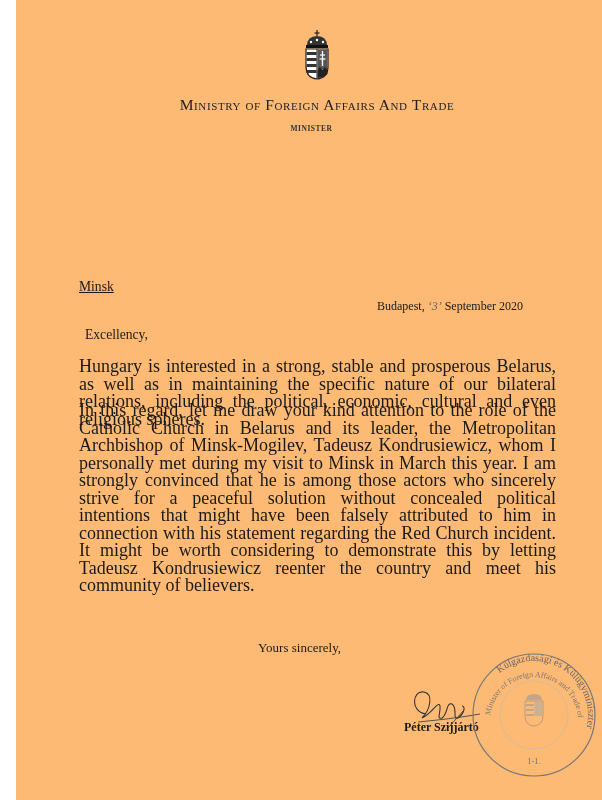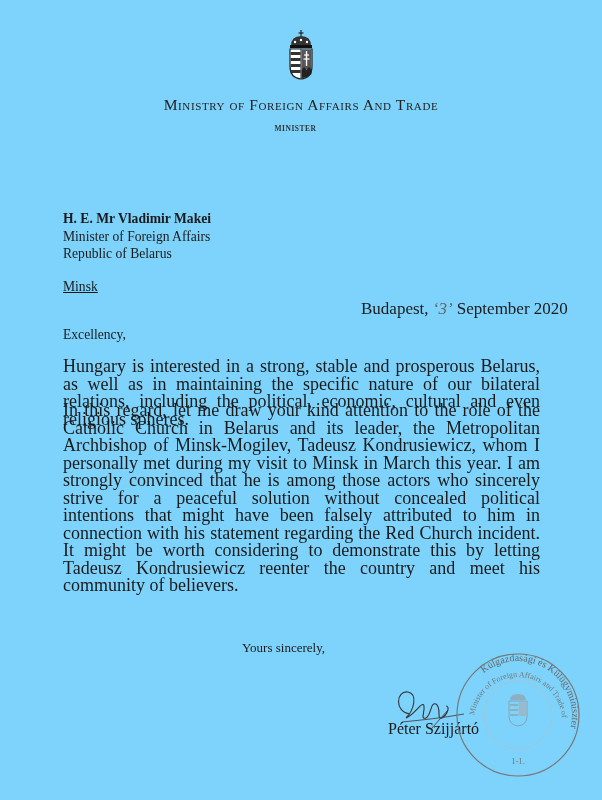--- a/index.html
+++ b/index.html
@@ -1,55 +1,55 @@
 <!DOCTYPE html>
 <html><head>
 <meta charset="utf-8">
 <style>
   html, body { margin: 0; padding: 0; background: #ffffff; }
   body {
     width: 602px; height: 800px; position: relative; overflow: hidden;
     font-family: "Liberation Serif", "DejaVu Serif", serif;
     color: #1a1a1a;
   }
-  .page { position: absolute; inset: 0; background: #7dd3fc; }
+  .page { position: absolute; inset: 0; background: #fdba74; margin-left: 16px; }
 
   .crest { position: absolute; left: 287px; top: 30px; width: 28px; height: 50px; }
 
   .ministry {
     position: absolute; top: 96px; left: 0; width: 602px; text-align: center;
     font-size: 15.5px; letter-spacing: 0.6px; font-variant: small-caps;
     color: #222;
   }
   .minister-label {
     position: absolute; top: 124px; left: 0; width: 591px; text-align: center;
     font-size: 7.5px; letter-spacing: 0.5px; font-weight: bold; color: #333;
   }
 
   .address { position: absolute; left: 63px; top: 210px; font-size: 13.6px; line-height: 17.5px; }
   .address .name { font-weight: bold; }
   .city { position: absolute; left: 63px; top: 279px; font-size: 13.6px; text-decoration: underline; text-align: center; }
 
-  .date { position: absolute; left: 361px; top: 299px; font-size: 17px; }
+  .date { position: absolute; left: 361px; top: 299px; font-size: 12px; }
   .date .day { color: #666; font-style: italic; }
 
-  .salutation { position: absolute; left: 63px; top: 327px; font-size: 13.6px; }
+  .salutation { position: absolute; left: 69px; top: 327px; font-size: 13.6px; }
 
   .para {
     position: absolute; left: 63px; width: 477px; font-size: 18px; line-height: 17.5px;
     text-align: justify; margin: 0;
   }
   .p1 { top: 358px; }
   .p2 { top: 402px; }
   .p3 { top: 578px; }
 
   .closing { position: absolute; left: 242px; top: 640px; font-size: 13px; }
 
   .signature { position: absolute; left: 392px; top: 684px; width: 80px; height: 50px; }
-  .signer { position: absolute; left: 388px; top: 720px; font-size: 16px; font-weight: normal; }
+  .signer { position: absolute; left: 388px; top: 720px; font-size: 12px; font-weight: bold; }
 
   .stamp { position: absolute; left: 455px; top: 652px; width: 126px; height: 126px; }
 </style>
 </head>
 <body>
 
 <div class="page">
 
   <svg class="crest" viewBox="0 0 28 50">
     <line x1="14" y1="0" x2="14" y2="6" stroke="#222" stroke-width="1.2"></line>
@@ -68,25 +68,20 @@
     <rect x="14.5" y="19.6" width="10" height="20" fill="#555"></rect>
     <line x1="19.5" y1="21" x2="19.5" y2="36" stroke="#fff" stroke-width="1.4"></line>
     <line x1="17" y1="25" x2="22" y2="25" stroke="#fff" stroke-width="1.2"></line>
     <line x1="16.5" y1="29" x2="22.5" y2="29" stroke="#fff" stroke-width="1.2"></line>
     <path d="M14.5 40 L17 37 L19.5 40 L22 37 L24.5 40 L24.5 44 Q20 48 14.5 48 Z" fill="#222"></path>
   </svg>
 
   <div class="ministry">Ministry of Foreign Affairs And Trade</div>
   <div class="minister-label">MINISTER</div>
 
-  <div class="address">
-    <div class="name">H. E. Mr Vladimir Makei</div>
-    <div>Minister of Foreign Affairs</div>
-    <div>Republic of Belarus</div>
-  </div>
   <div class="city">Minsk</div>
 
   <div class="date">
     <span>Budapest,</span>
     <span class="day">‘3’</span>
     <span>September 2020</span>
   </div>
 
   <div class="salutation">Excellency,</div>
 

